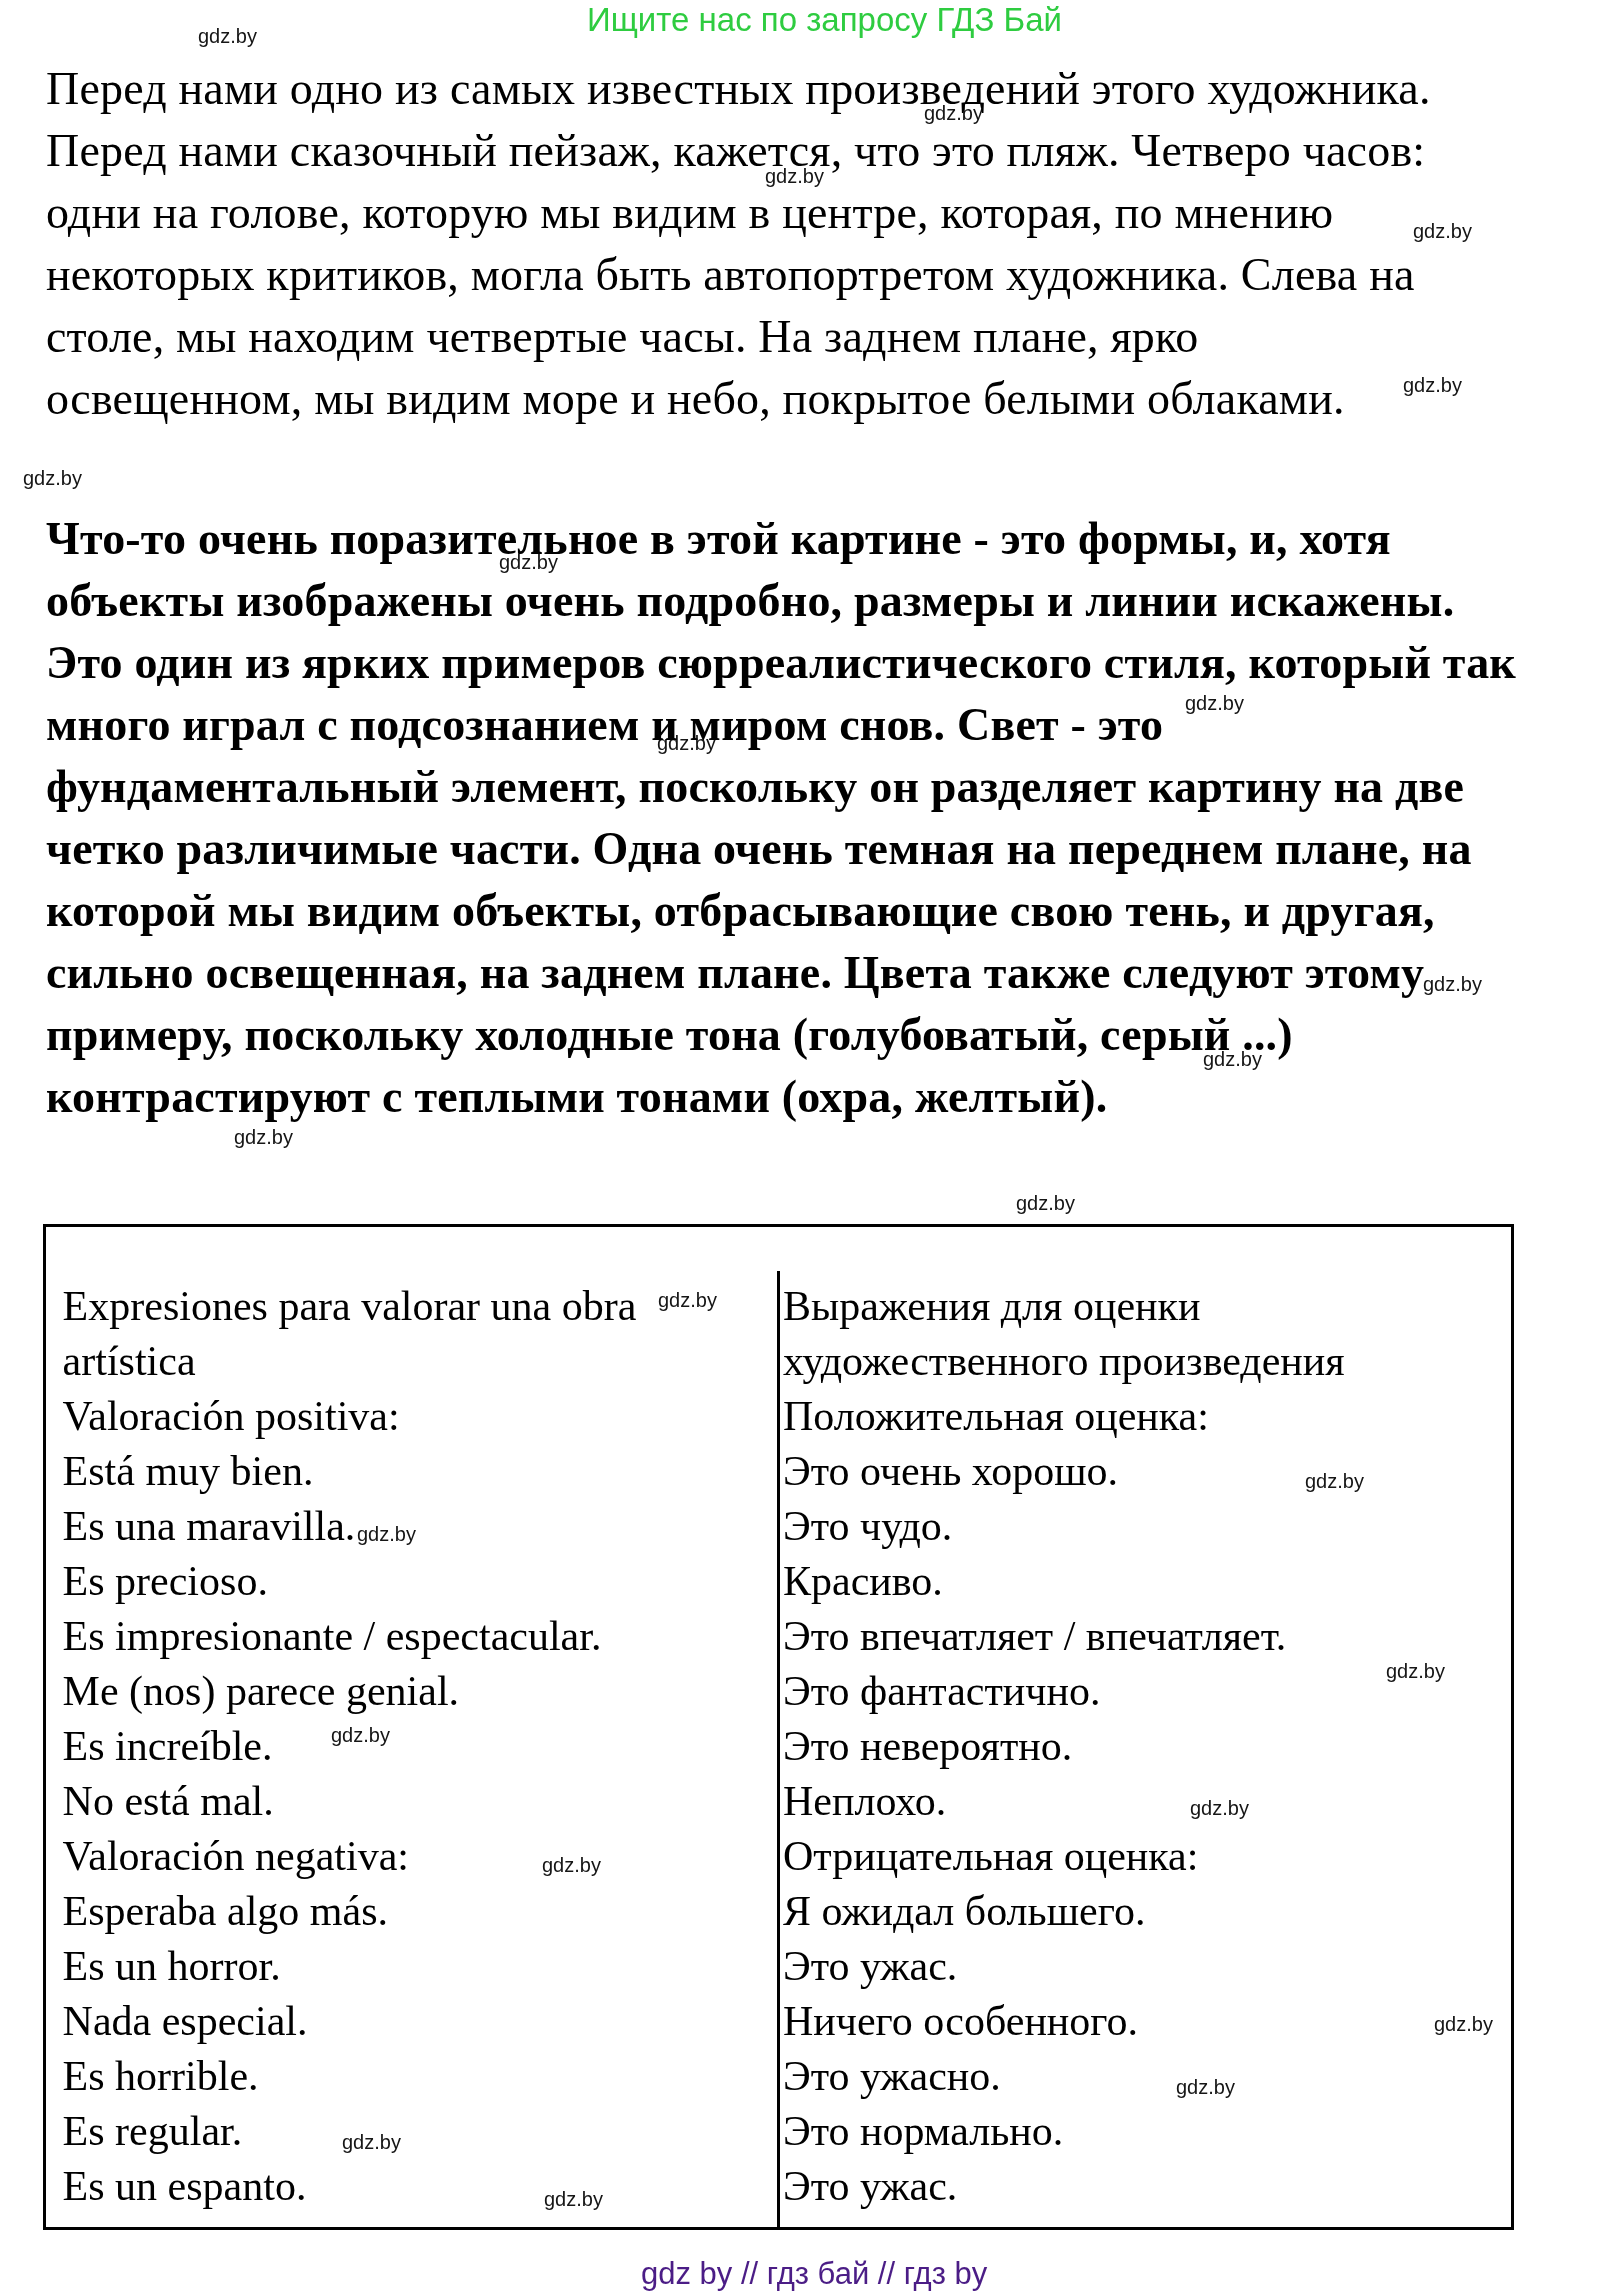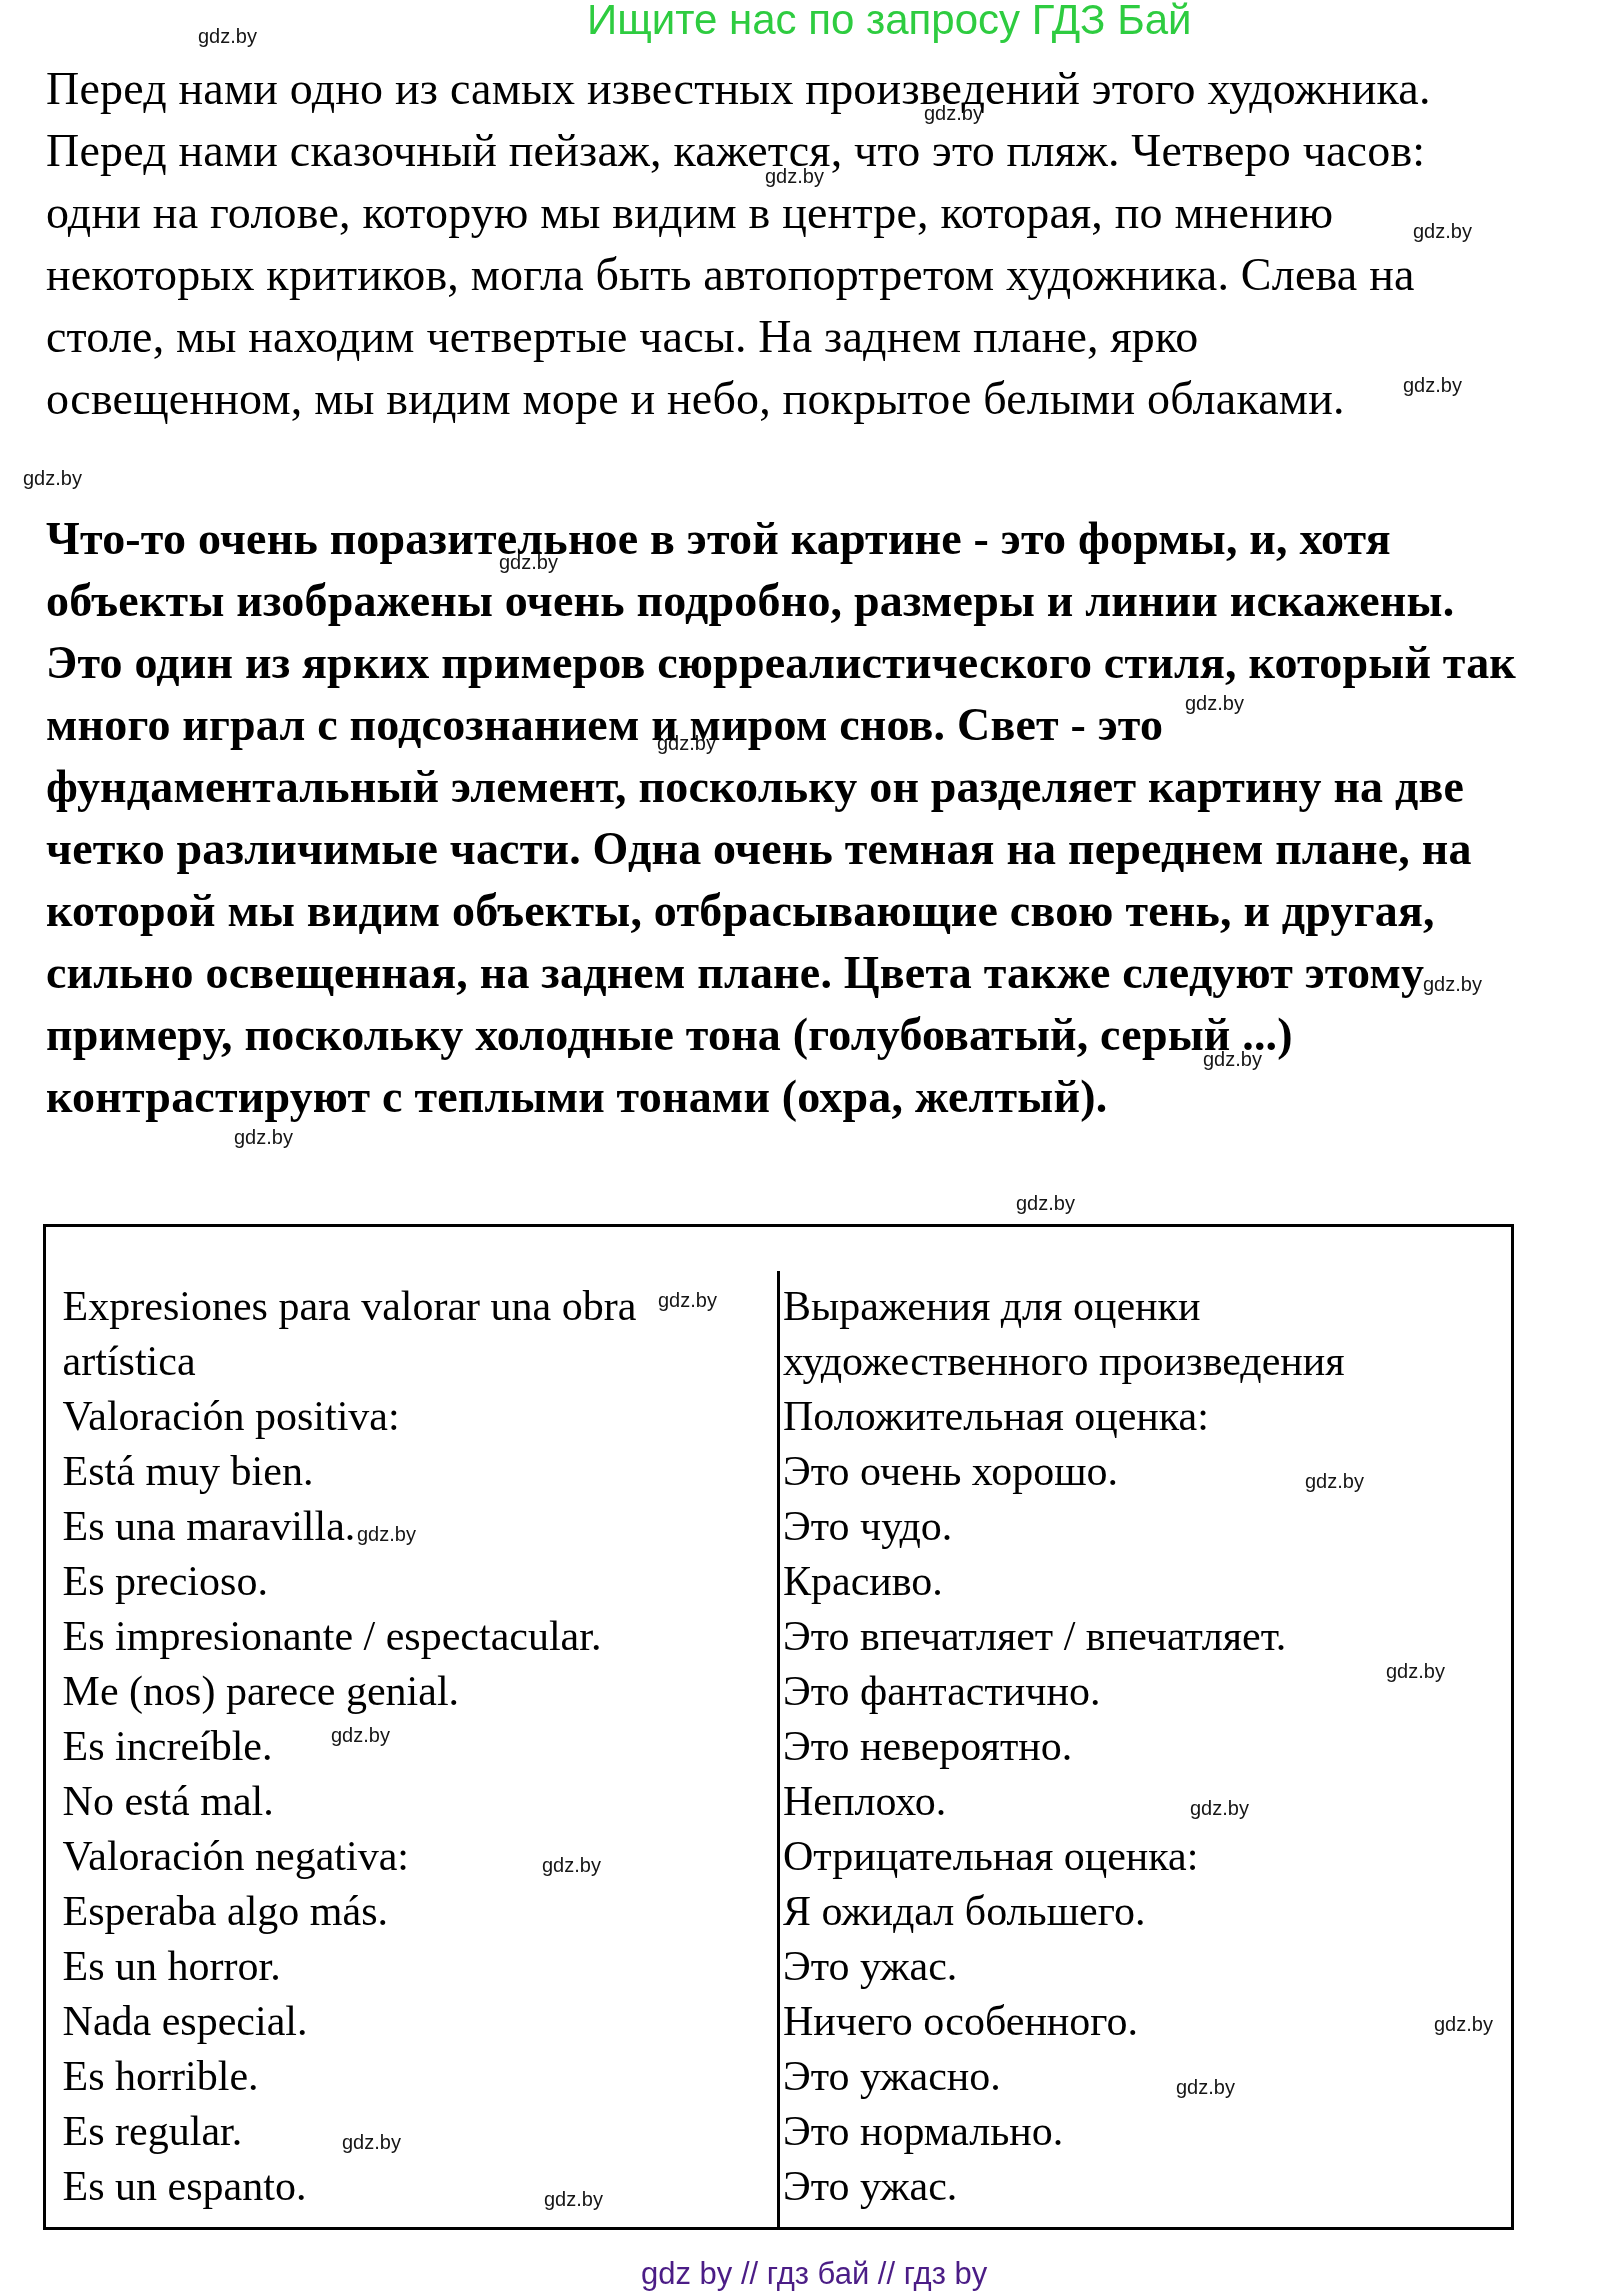--- a/index.html
+++ b/index.html
@@ -7,21 +7,21 @@
     position:relative;
     width:1600px;height:2295px;
     background:#ffffff;
     color:#000;
     font-family:"Liberation Serif", serif;
     overflow:hidden;
   }
   .site-header{
     position:absolute;left:587px;top:1.7px;
     font-family:"Liberation Sans", sans-serif;
-    font-size:42px;line-height:35px;
+    font-size:33px;line-height:35px;
     color:#2ecc40;
     white-space:nowrap;
   }
   .wm{
     position:absolute;
     font-family:Liberation Sans, sans-serif;
     font-size:20px;line-height:26.6px;
     color:#161616;
     white-space:nowrap;
   }

